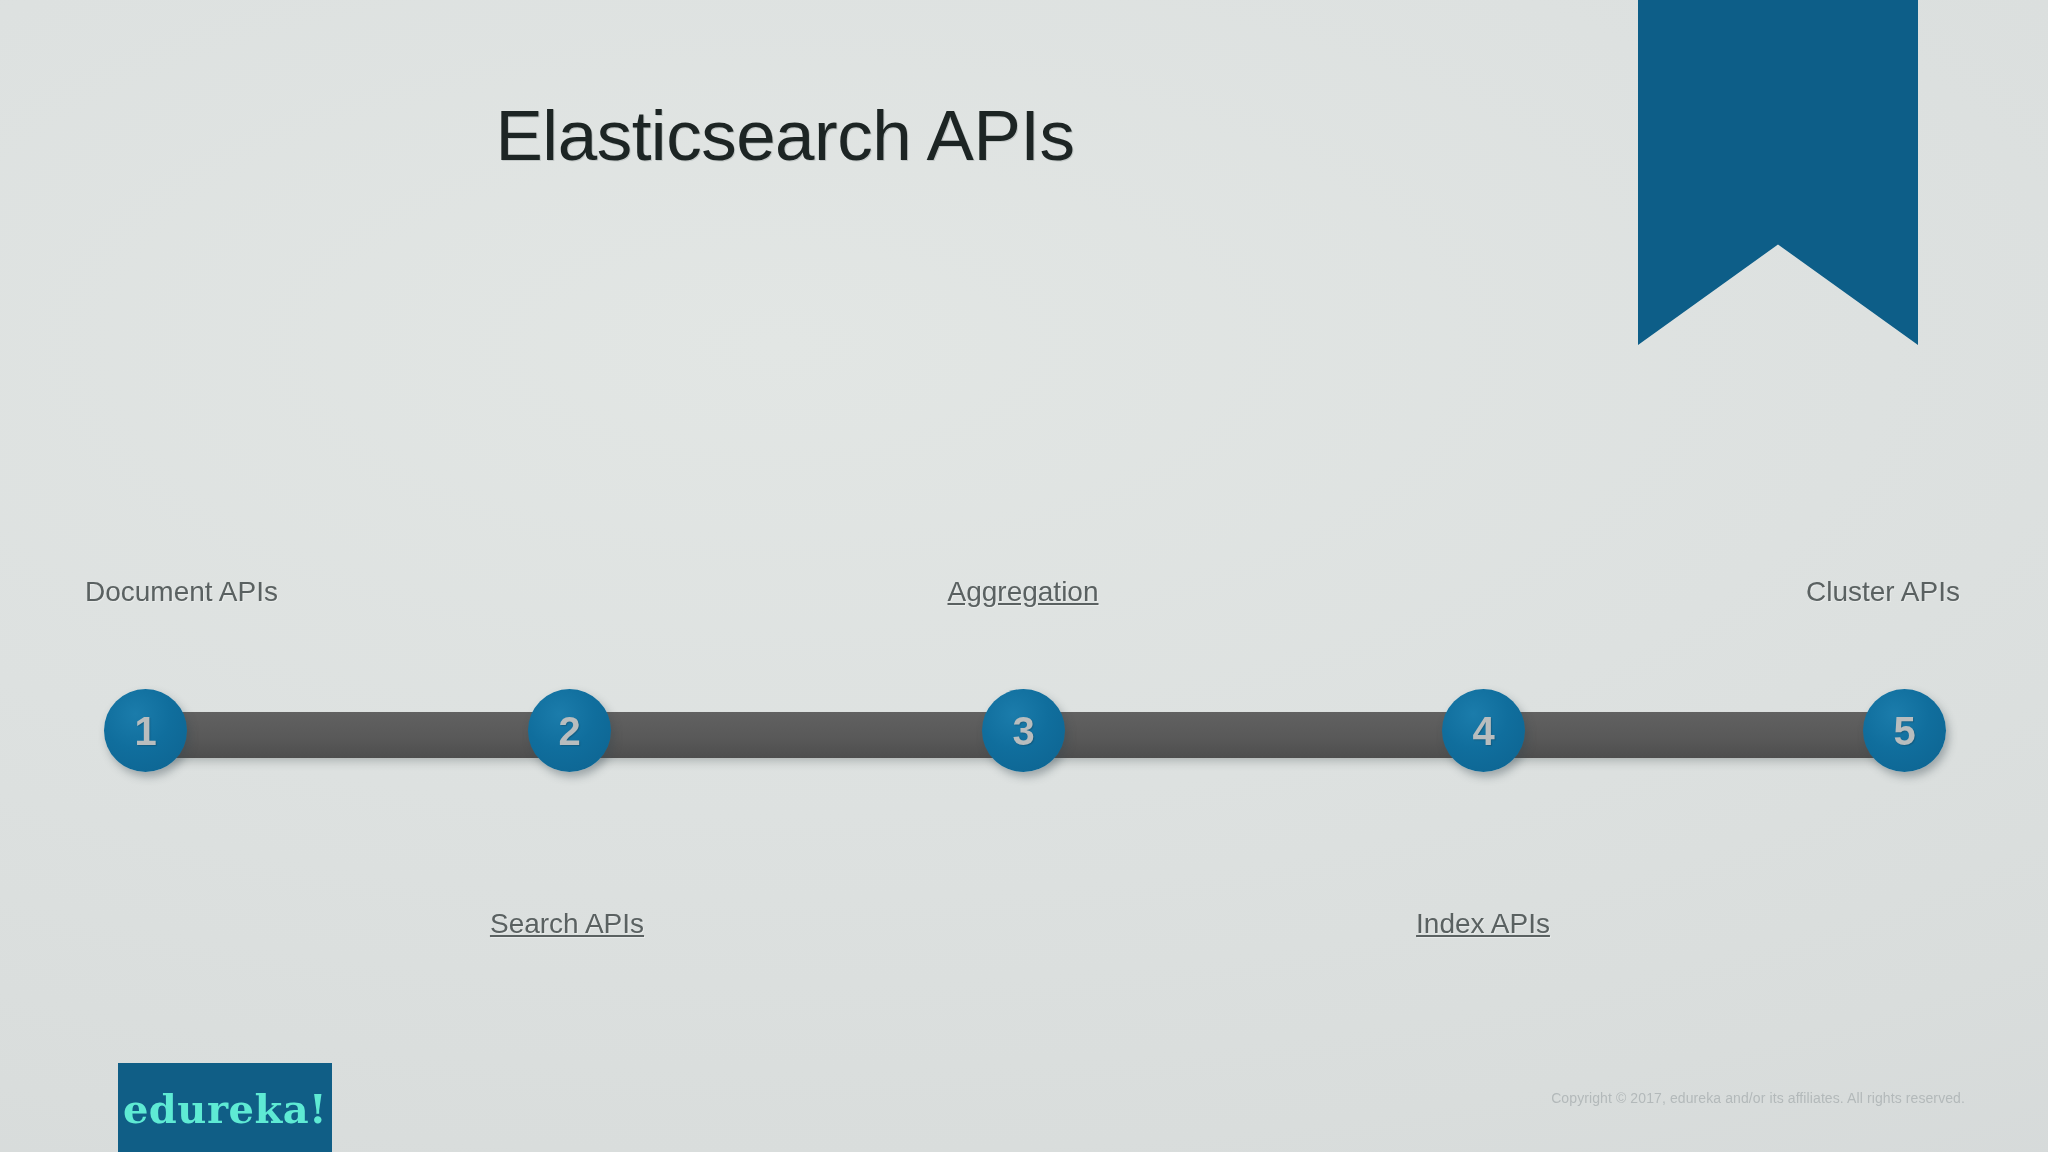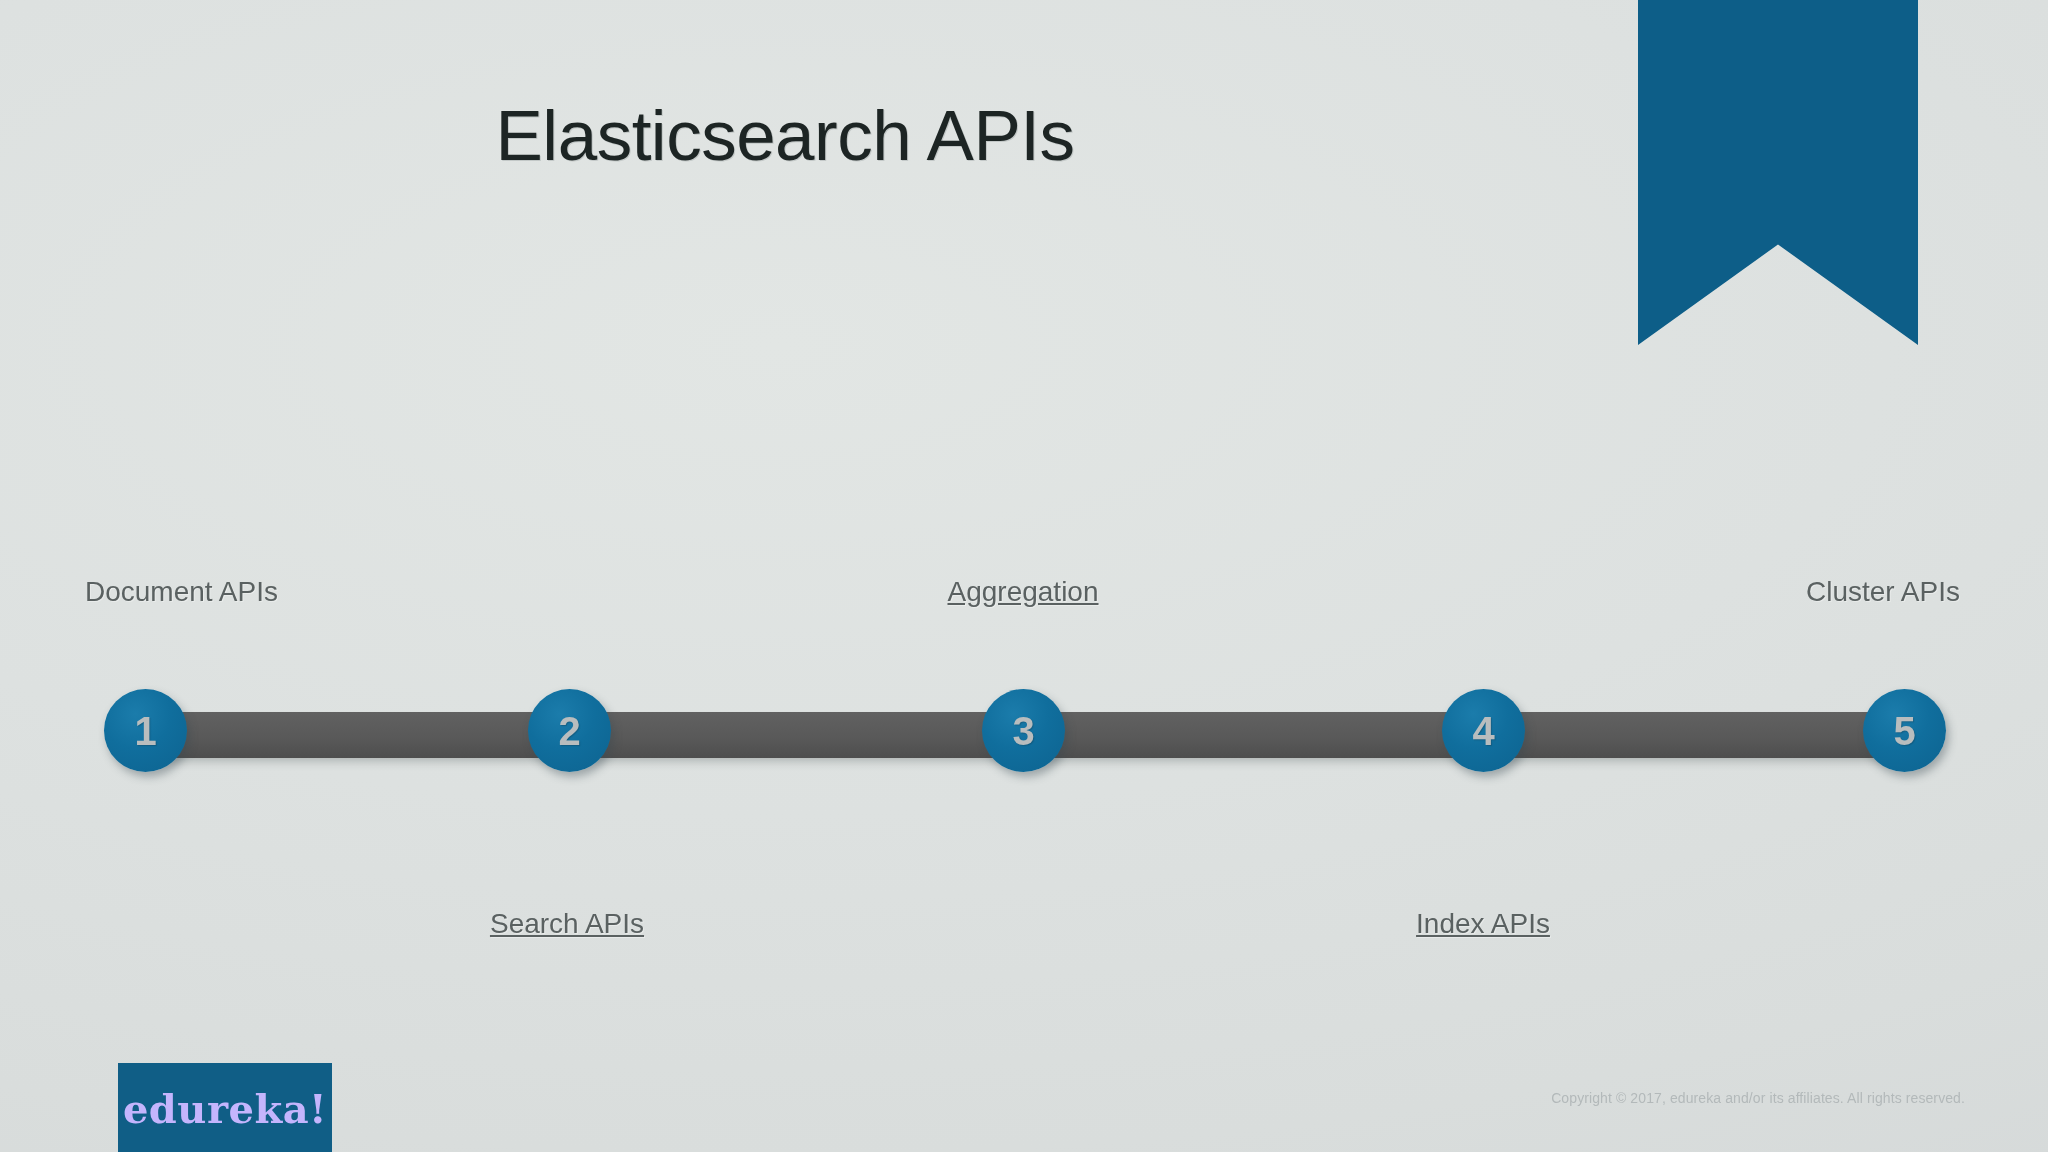--- a/index.html
+++ b/index.html
@@ -95,21 +95,21 @@
     position:absolute;
     left:118px; top:1063px;
     width:214px; height:92px;
     background:#105e86;
     display:flex; align-items:center; justify-content:center;
   }
   #logo-text {
     font-family:"DejaVu Serif", serif;
     font-weight:bold;
     font-size:40px;
-    color:#c4b5fd;
+    color:#5eead4;
     letter-spacing:0.5px;
     line-height:1;
   }
   #copyright {
     position:absolute;
     right:83px; top:1090px;
     font-size:14px;
     color:#b3b9ba;
     white-space:nowrap;
     letter-spacing:.1px;

